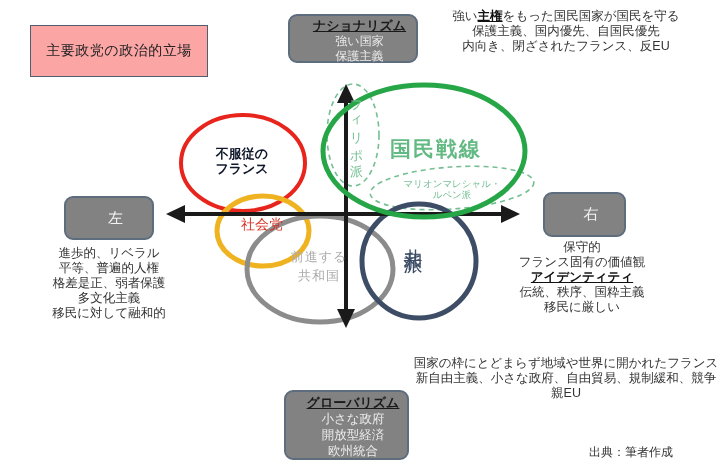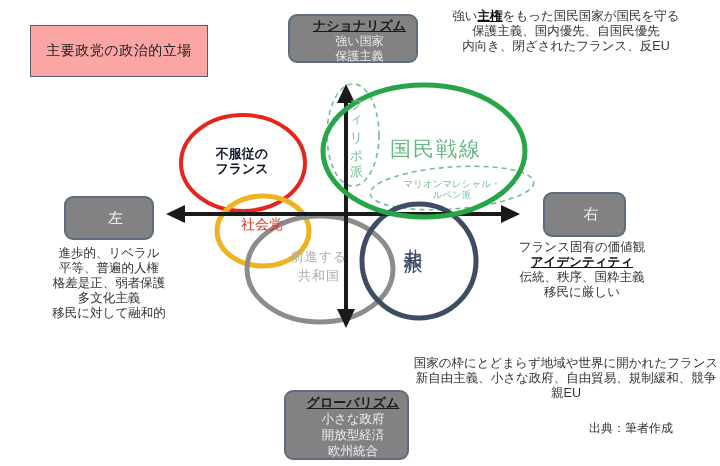--- a/index.html
+++ b/index.html
@@ -10,21 +10,21 @@
   .titlebox{left:30px;top:25px;width:176px;height:50px;border:1.5px solid #4f5f6f;background:#fca5a5;
             display:flex;align-items:center;justify-content:center;font-size:14px;color:#222;letter-spacing:.5px;}
   .graybox{background:#828282;border:2px solid #5d6d7e;border-radius:9px;color:#ececec;
            text-align:center;box-sizing:border-box;padding-left:13px;}
   .boxhead{color:#1a1a1a;font-weight:bold;text-decoration:underline;font-size:13px;line-height:16px;}
   .boxline{font-size:12px;line-height:15px;}
   .polelabel{display:flex;align-items:center;justify-content:center;font-size:15px;color:#f2f2f2;}
   .desc{font-size:12.5px;line-height:15px;text-align:center;color:#333;}
   .em{font-weight:bold;text-decoration:underline;color:#111;}
   .lfi-label{width:80px;text-align:center;font-size:13px;line-height:15px;font-weight:bold;color:#0f172a;}
-  .fn-label{width:110px;text-align:center;font-size:21px;letter-spacing:2px;color:#63b983;}
+  .fn-label{width:110px;text-align:center;font-size:21px;letter-spacing:2px;color:#63b983;font-weight:bold;}
   .ps-label{width:60px;text-align:center;font-size:14px;font-weight:normal;color:#d93025;}
   .lrem-label{width:90px;text-align:center;font-size:13px;line-height:19px;color:#ababab;letter-spacing:1px;}
   .vtext{writing-mode:vertical-rl;text-orientation:upright;}
   .lr-label{font-size:19px;color:#3d4d66;letter-spacing:3px;}
   .phi-label{font-size:13px;color:#74bf92;letter-spacing:1px;}
   .marion-label{width:130px;text-align:center;font-size:9.5px;line-height:11px;color:#74bf92;}
   .source{font-size:12px;color:#333;text-align:right;width:120px;}
 </style>
 </head>
 <body>
@@ -77,20 +77,21 @@
     <div>平等、普遍的人権</div>
     <div>格差是正、弱者保護</div>
     <div>多文化主義</div>
     <div>移民に対して融和的</div>
   </div>
 
   <div class="abs graybox polelabel" style="left:543px;top:192px;width:83px;height:45px;">
     <span>右</span>
   </div>
   <div class="abs desc" style="left:498px;top:240px;width:168px;">
+    <div>保守的</div>
     <div>フランス固有の価値観</div>
     <div class="em">アイデンティティ</div>
     <div>伝統、秩序、国粋主義</div>
     <div>移民に厳しい</div>
   </div>
 
   <div class="abs graybox" style="left:284px;top:345px;width:125px;height:70px;padding-top:3px;margin-top:45px;">
     <div class="boxhead">グローバリズム</div>
     <div class="boxline" style="font-size:12.5px;line-height:16px;">小さな政府</div>
     <div class="boxline" style="font-size:12.5px;line-height:16px;">開放型経済</div>
@@ -119,15 +120,15 @@
 
   <div class="abs vtext lr-label" style="left:400px;top:233px;height:70px;">共和派</div>
 
   <div class="abs vtext phi-label" style="left:347px;top:91px;height:98px;">フィリポ派</div>
 
   <div class="abs marion-label" style="left:387px;top:178px;">
     <div>マリオンマレシャル・</div>
     <div>ルペン派</div>
   </div>
 
-  <div class="abs source" style="left:553px;top:420px;">出典：筆者作成</div>
+  <div class="abs source" style="left:553px;top:444px;">出典：筆者作成</div>
 
 </div>
 
 </body></html>

